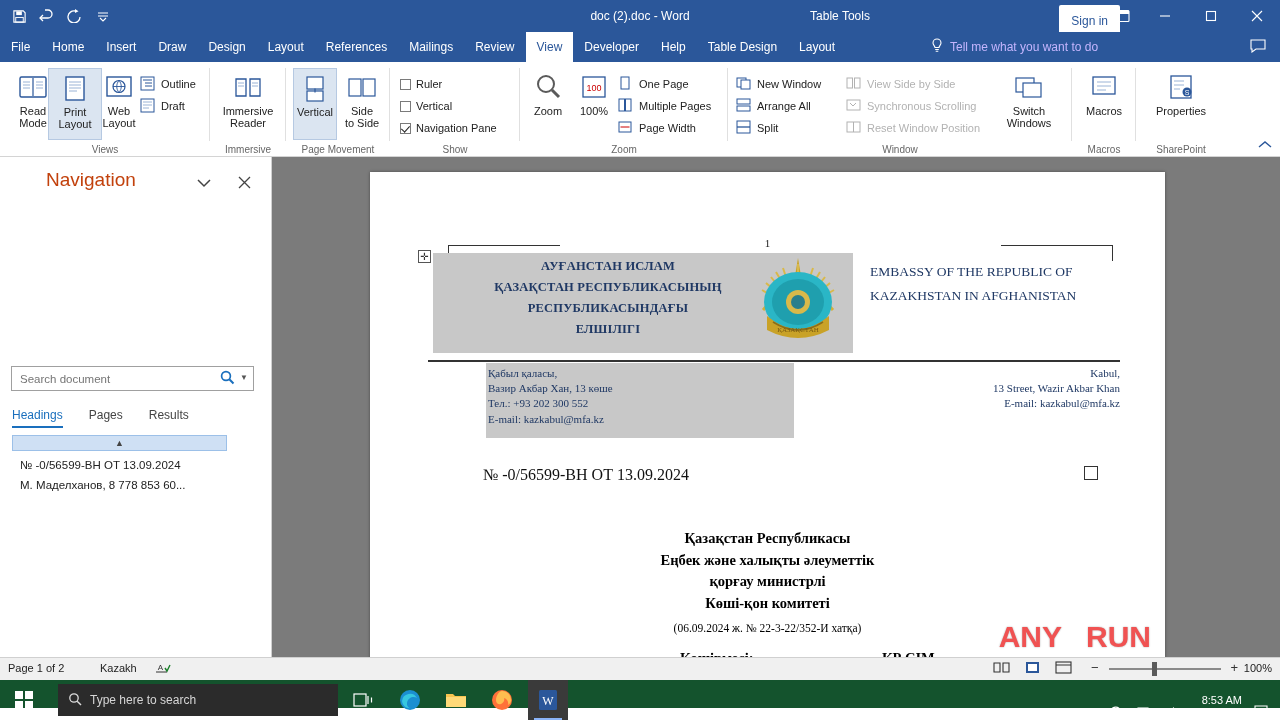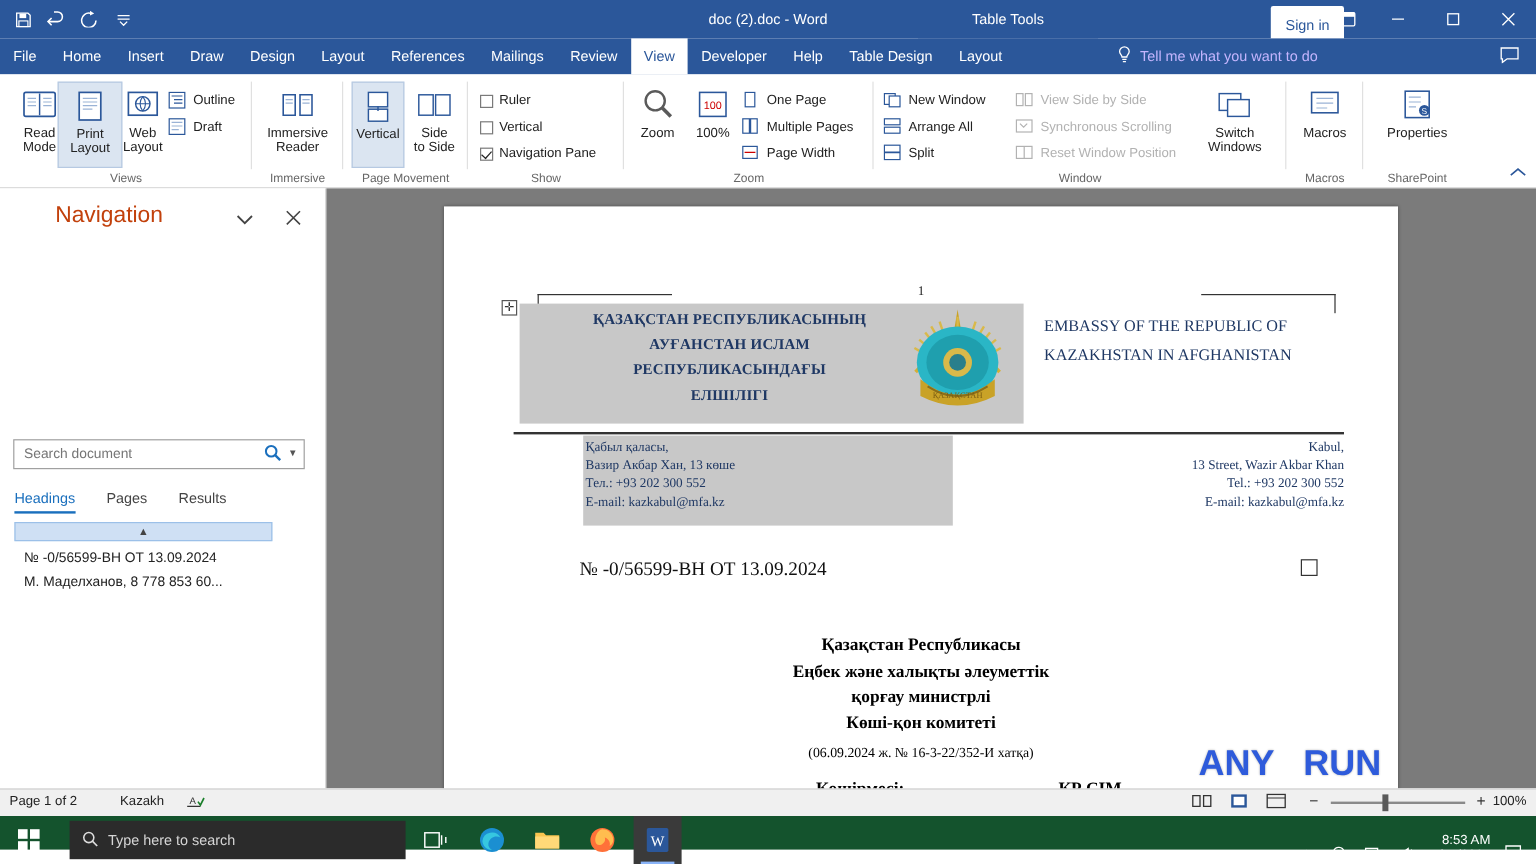--- a/index.html
+++ b/index.html
@@ -197,21 +197,21 @@
   .bottom-row {
     position:absolute; left:0; top:478px; width:795px;
     font-family:"Liberation Serif", serif; font-weight:bold; font-size:14.5px; color:#000;
   }
   .bottom-row .l { position:absolute; left:310px; }
   .bottom-row .r { position:absolute; left:512px; }
 
   .watermark {
     position:absolute; right:14px; bottom:4px; width:170px; height:42px;
     display:flex; align-items:center; justify-content:flex-end; gap:4px;
-    color:#1d4ed8; font-size:30px; font-weight:bold; opacity:.92;
+    color:#ef4444; font-size:30px; font-weight:bold; opacity:.92;
     text-shadow:0 0 2px rgba(0,0,0,.35);
     font-family:"Liberation Sans", sans-serif;
   }
   .wm-play {
     width:0;height:0;border-left:16px solid #fff;border-top:10px solid transparent;border-bottom:10px solid transparent;
   }
 
   
   .statusbar {
     position:absolute; top:657px; left:0; width:1280px; height:23px;
@@ -661,22 +661,22 @@
       <div class="mark-tl"></div>
       <div class="mark-tl2"></div>
       <div class="mark-tr"></div>
       <div class="mark-tr2"></div>
       <div class="tbl-handle">✛</div>
       <div class="anchor-box"></div>
 
       <div class="hdr-table"></div>
 
       <div class="hdr-kz">
+        <div>АУҒАНСТАН ИСЛАМ</div>
         <div>ҚАЗАҚСТАН РЕСПУБЛИКАСЫНЫҢ</div>
-        <div>АУҒАНСТАН ИСЛАМ</div>
         <div>РЕСПУБЛИКАСЫНДАҒЫ</div>
         <div>ЕЛШІЛІГІ</div>
       </div>
 
       <div class="emblem">
         <svg width="110" height="97" viewBox="0 0 110 97">
           <g>
             <path d="M55 8 L58 26 L52 26 Z" fill="#c9a227"></path>
             <path d="M20 60 Q55 20 90 60" fill="none" stroke="#d4af37" stroke-width="3"></path>
             <g stroke="#d9b94a" stroke-width="2">
@@ -713,33 +713,32 @@
       <div class="addr-box"></div>
       <div class="addr-kz">
         <div>Қабыл қаласы,</div>
         <div>Вазир Акбар Хан, 13 көше</div>
         <div>Тел.: +93 202 300 552</div>
         <div>E-mail: kazkabul@mfa.kz</div>
       </div>
       <div class="addr-en">
         <div>Kabul,</div>
         <div>13 Street, Wazir Akbar Khan</div>
-        <div>Tel.: +93 202 300 552</div>
         <div>E-mail: kazkabul@mfa.kz</div>
       </div>
 
       <div class="refno">№ -0/56599-ВН ОТ 13.09.2024</div>
 
       <div class="center-block">
         <div>Қазақстан Республикасы</div>
         <div>Еңбек және халықты әлеуметтік</div>
         <div>қорғау министрлі</div>
         <div>Көші-қон комитеті</div>
       </div>
-      <div class="center-sub">(06.09.2024 ж. № 16-3-22/352-И хатқа)</div>
+      <div class="center-sub">(06.09.2024 ж. № 22-3-22/352-И хатқа)</div>
 
       <div class="bottom-row">
         <span class="l">Көшірмесі:</span>
         <span class="r">ҚР СІМ</span>
       </div>
 
       <div class="watermark">
         <span>ANY</span>
         <span class="wm-play"></span>
         <span>RUN</span>

